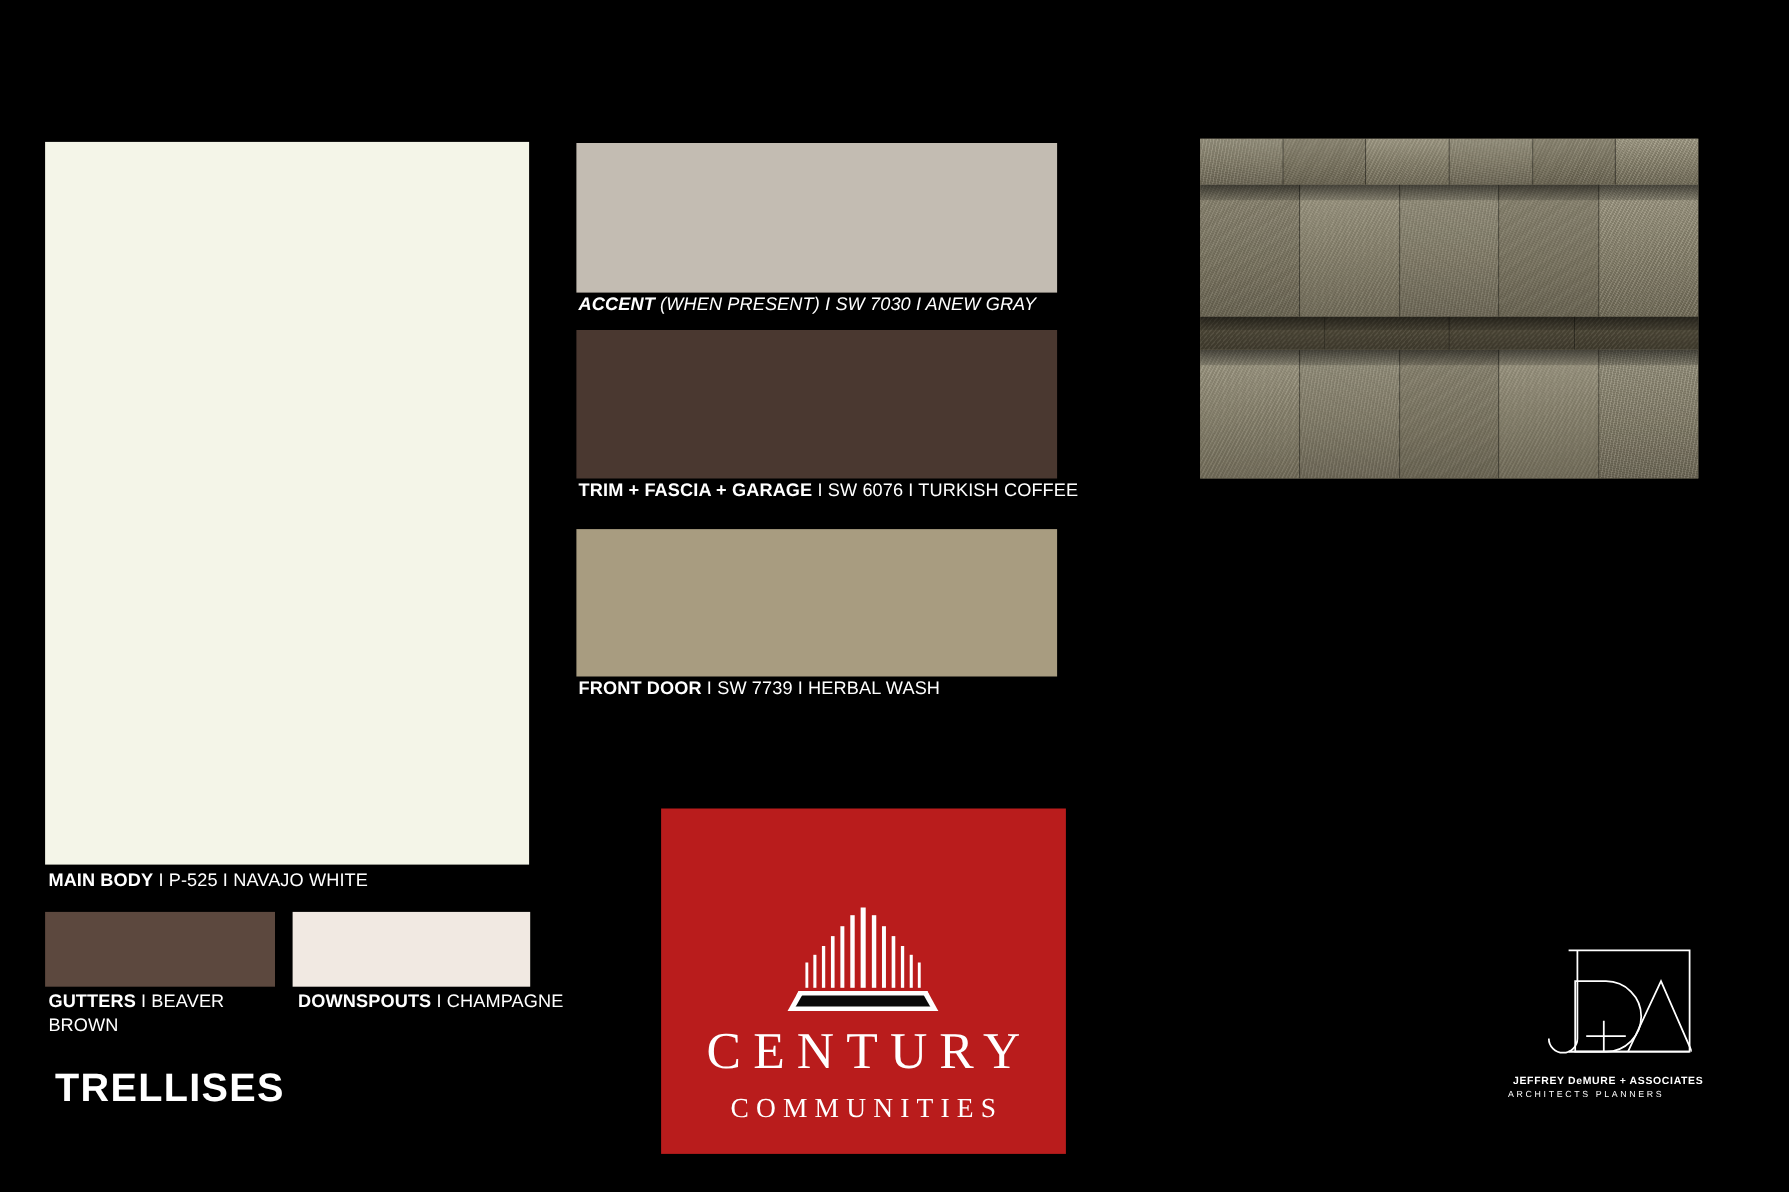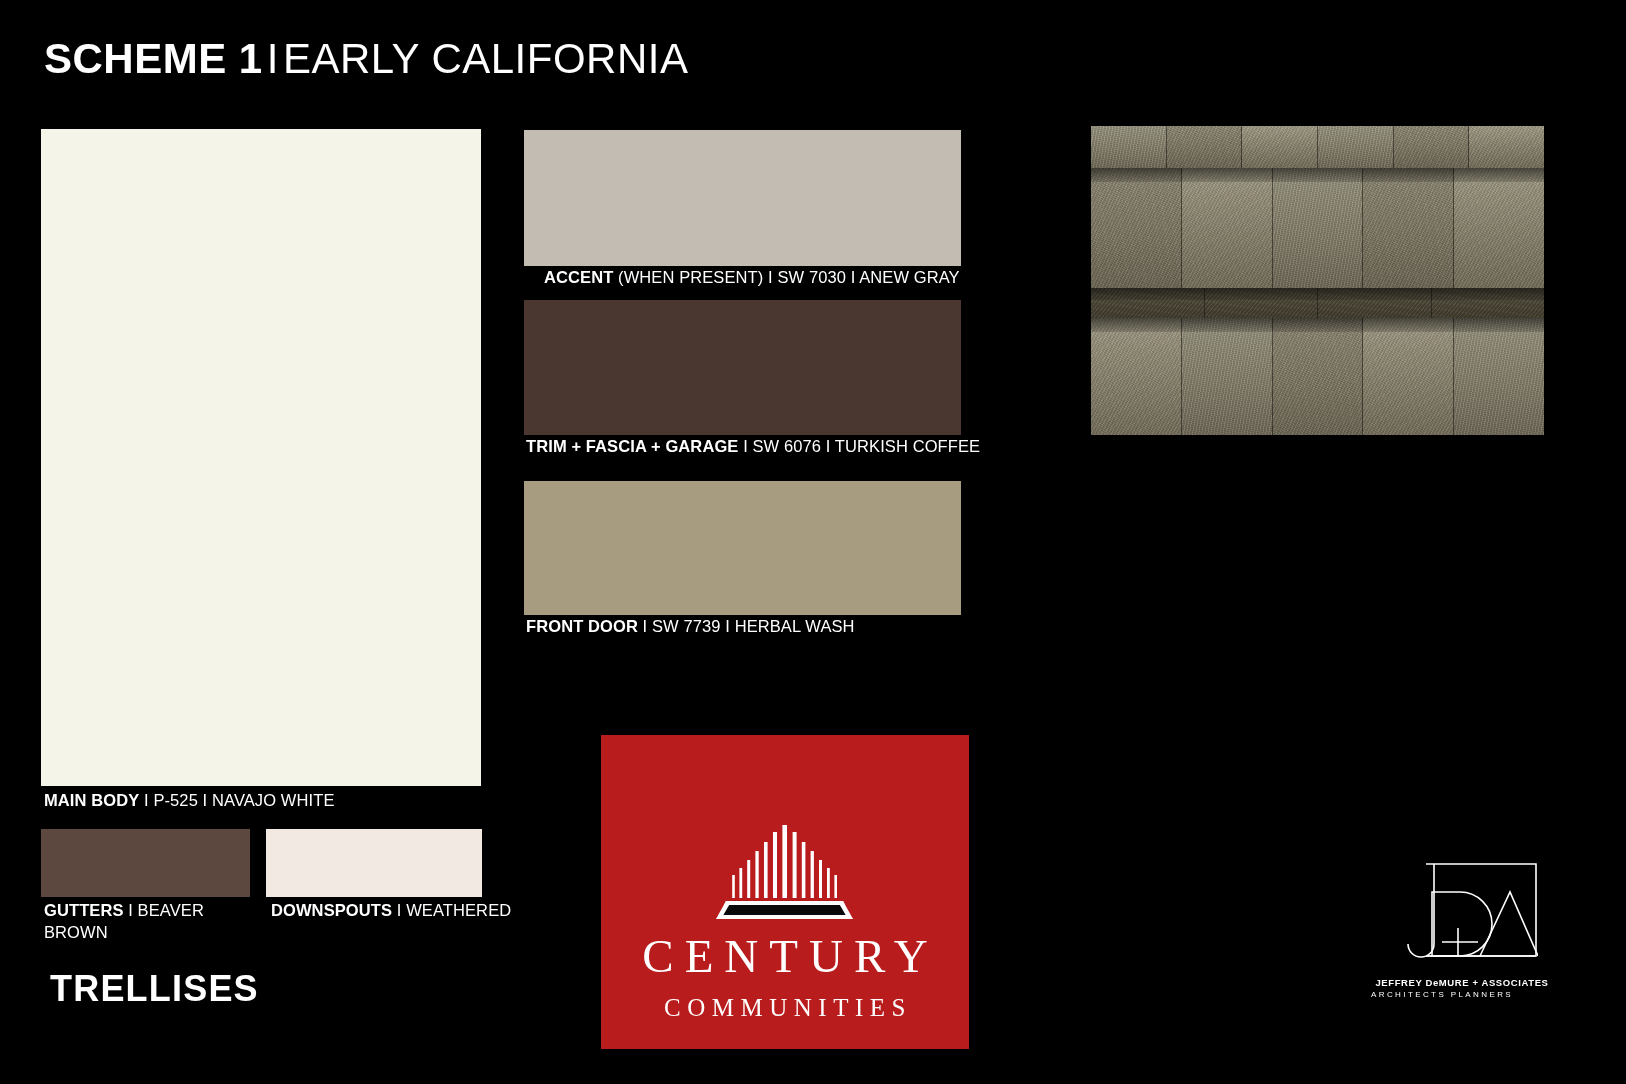--- a/index.html
+++ b/index.html
@@ -78,21 +78,21 @@
     font-size: 36px;
     font-weight: bold;
     letter-spacing: 1.2px;
     color: #ffffff;
   }
 
   #accent-swatch {
     left: 524px; top: 130px;
     width: 437px; height: 136px;
   }
-  #accent-label { left: 544px; top: 267px; }
+  #accent-label { left: 526px; top: 267px; font-style: italic; }
 
   #trim-swatch {
     left: 524px; top: 300px;
     width: 437px; height: 135px;
   }
   #trim-label { left: 526px; top: 436px; }
 
   #door-swatch {
     left: 524px; top: 481px;
     width: 437px; height: 134px;
@@ -202,37 +202,34 @@
     letter-spacing: 2.4px;
     margin-top: 2px;
     color: #ffffff;
   }
 </style>
 </head>
 <body>
 
 <div class="board">
 
-  <div class="title">
-    <span class="strong">SCHEME 1</span><span class="sep">I</span><span class="light">EARLY CALIFORNIA</span>
-  </div>
 
   <div class="swatch" id="main-body-swatch" style="background:#F4F5E8"></div>
   <div class="label" id="main-body-label">
     <span class="b">MAIN BODY</span><span class="r"> I </span><span class="r">P-525</span><span class="r"> I </span><span class="r">NAVAJO WHITE</span>
   </div>
 
   <div class="swatch" id="gutters-swatch" style="background:#5C483E"></div>
   <div class="label wrap" id="gutters-label">
     <span class="b">GUTTERS</span><span class="r"> I </span><span class="r">BEAVER BROWN</span>
   </div>
 
   <div class="swatch" id="downspouts-swatch" style="background:#F1E9E2"></div>
   <div class="label wrap" id="downspouts-label">
-    <span class="b">DOWNSPOUTS</span><span class="r"> I </span><span class="r">WEATHERED</span>
+    <span class="b">DOWNSPOUTS</span><span class="r"> I </span><span class="r">CHAMPAGNE</span>
   </div>
 
   <div class="trellises">TRELLISES</div>
 
   <div class="swatch" id="accent-swatch" style="background:#C3BCB2"></div>
   <div class="label" id="accent-label">
     <span class="b">ACCENT</span><span class="r">&nbsp;</span><span class="r">(WHEN PRESENT)</span><span class="r"> I </span><span class="r">SW 7030</span><span class="r"> I </span><span class="r">ANEW GRAY</span>
   </div>
 
   <div class="swatch" id="trim-swatch" style="background:#4A3830"></div>

